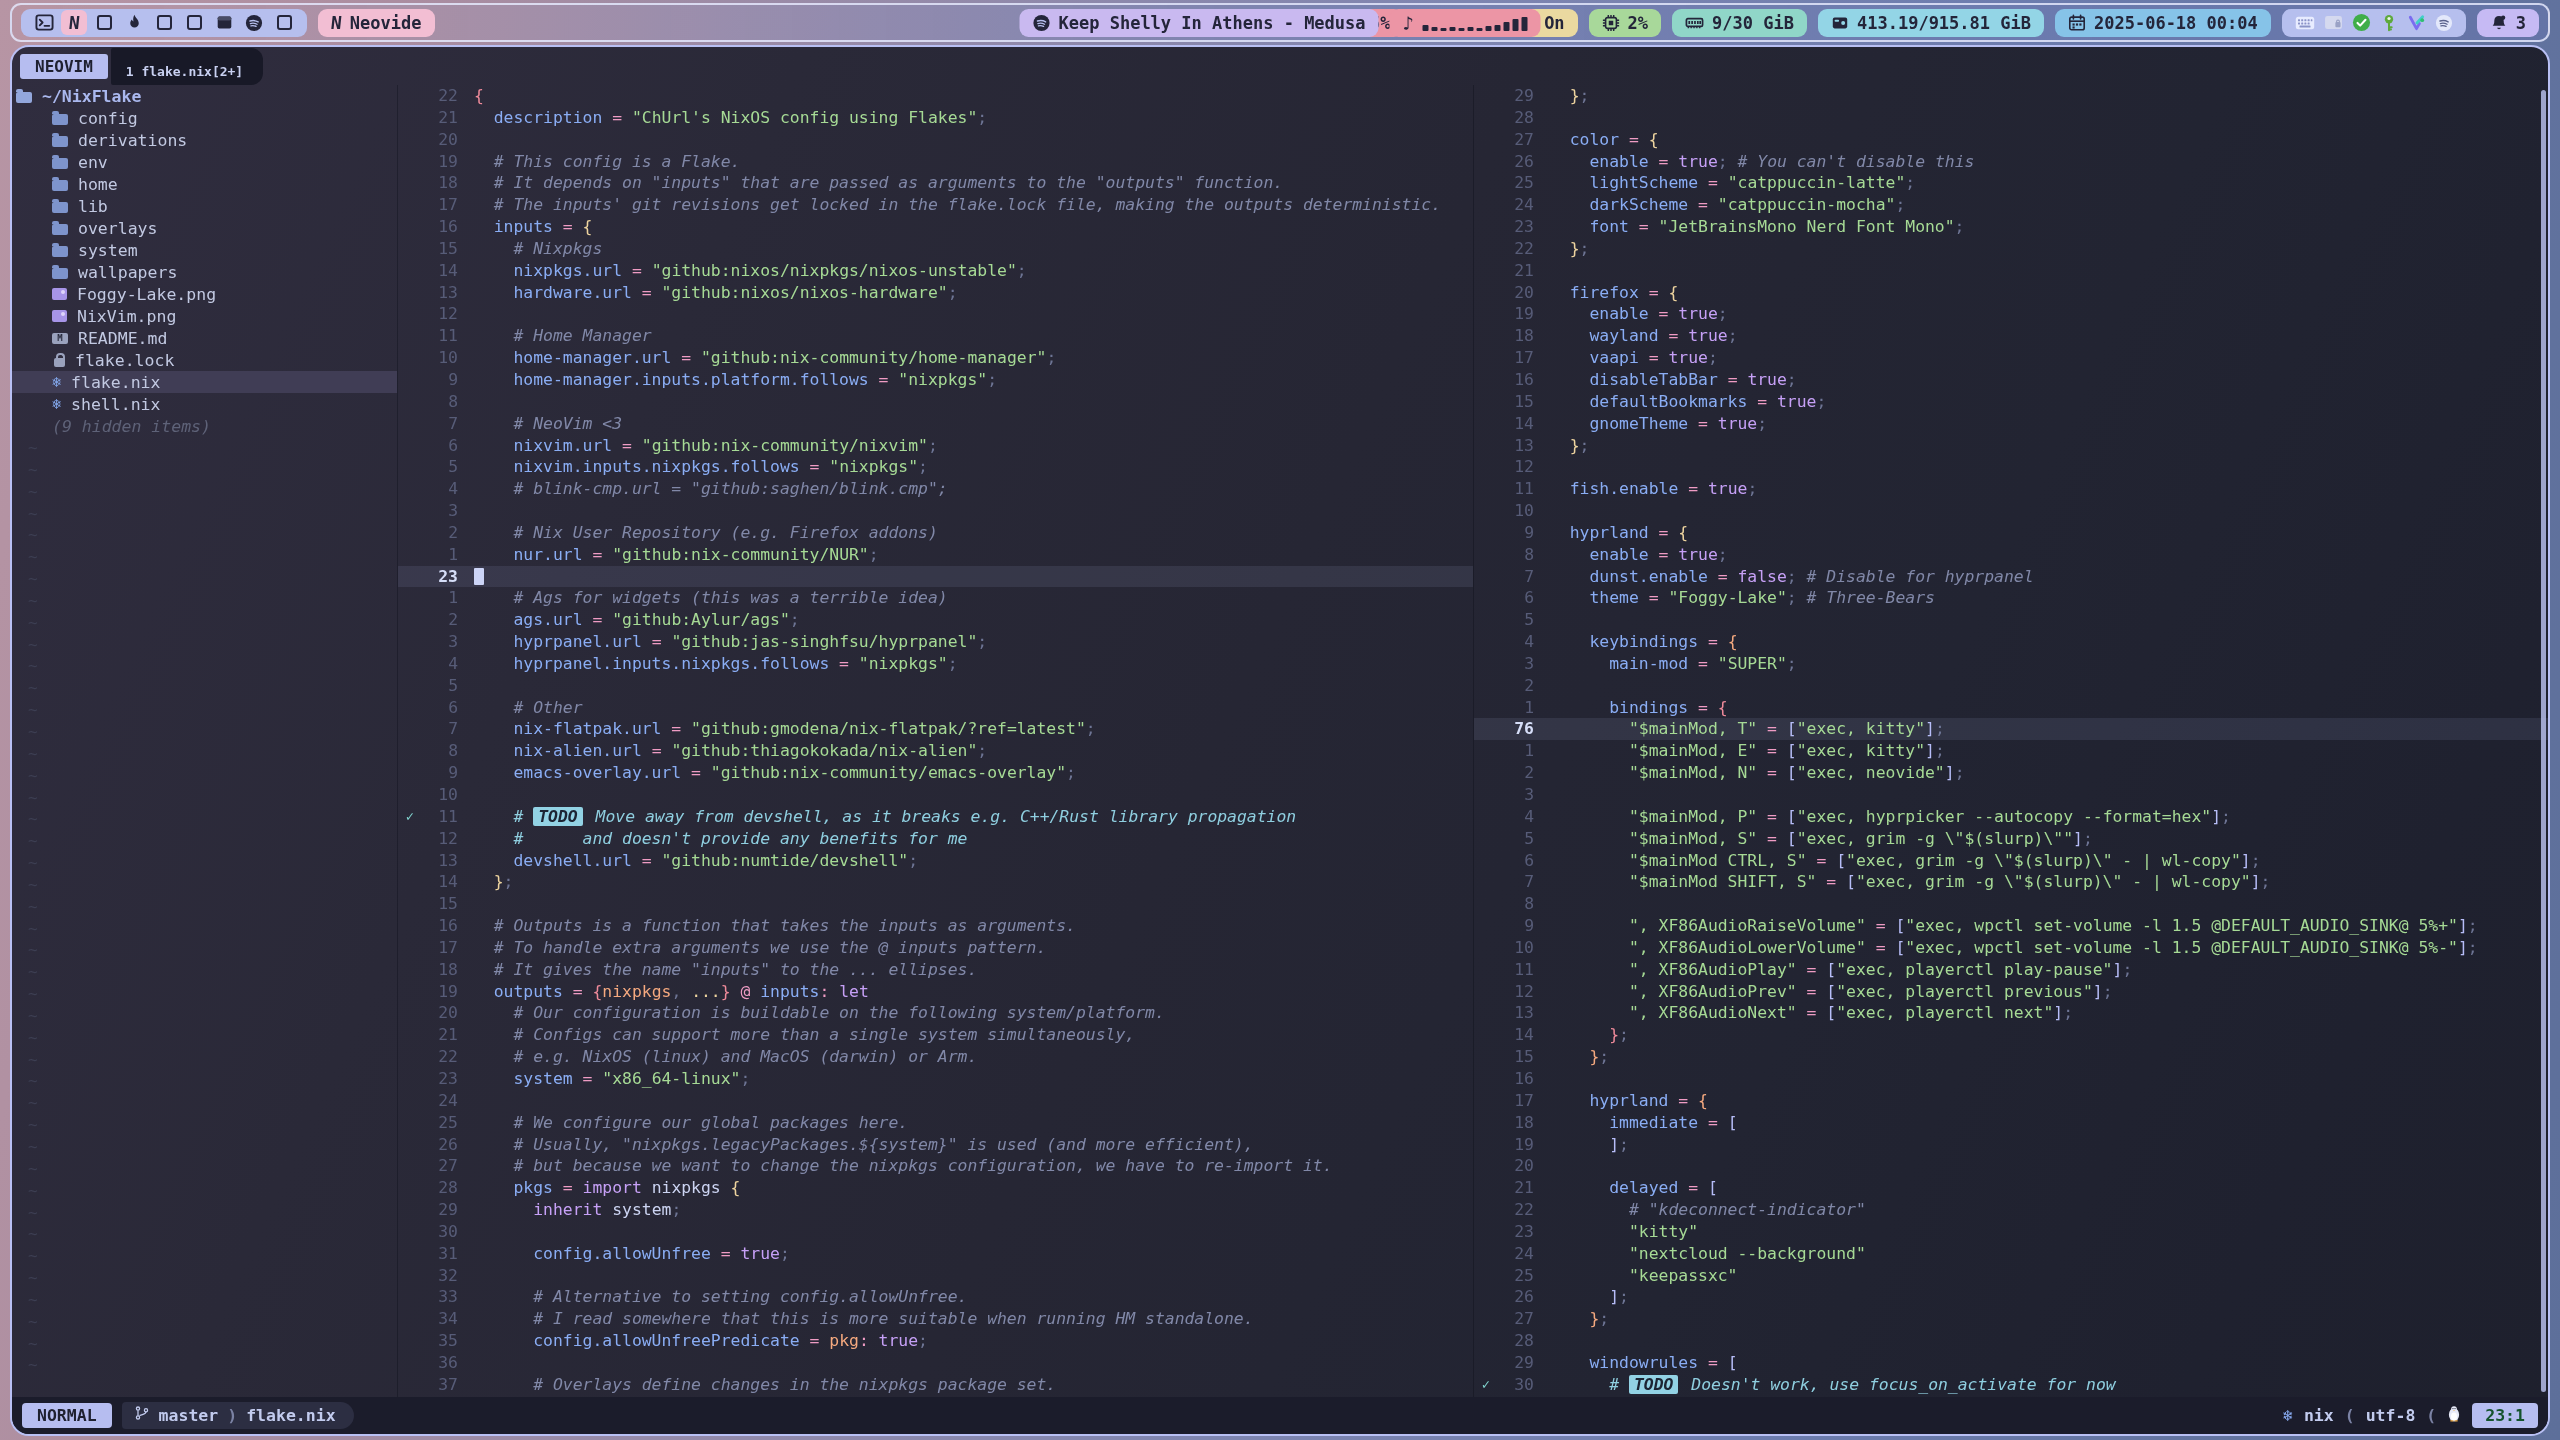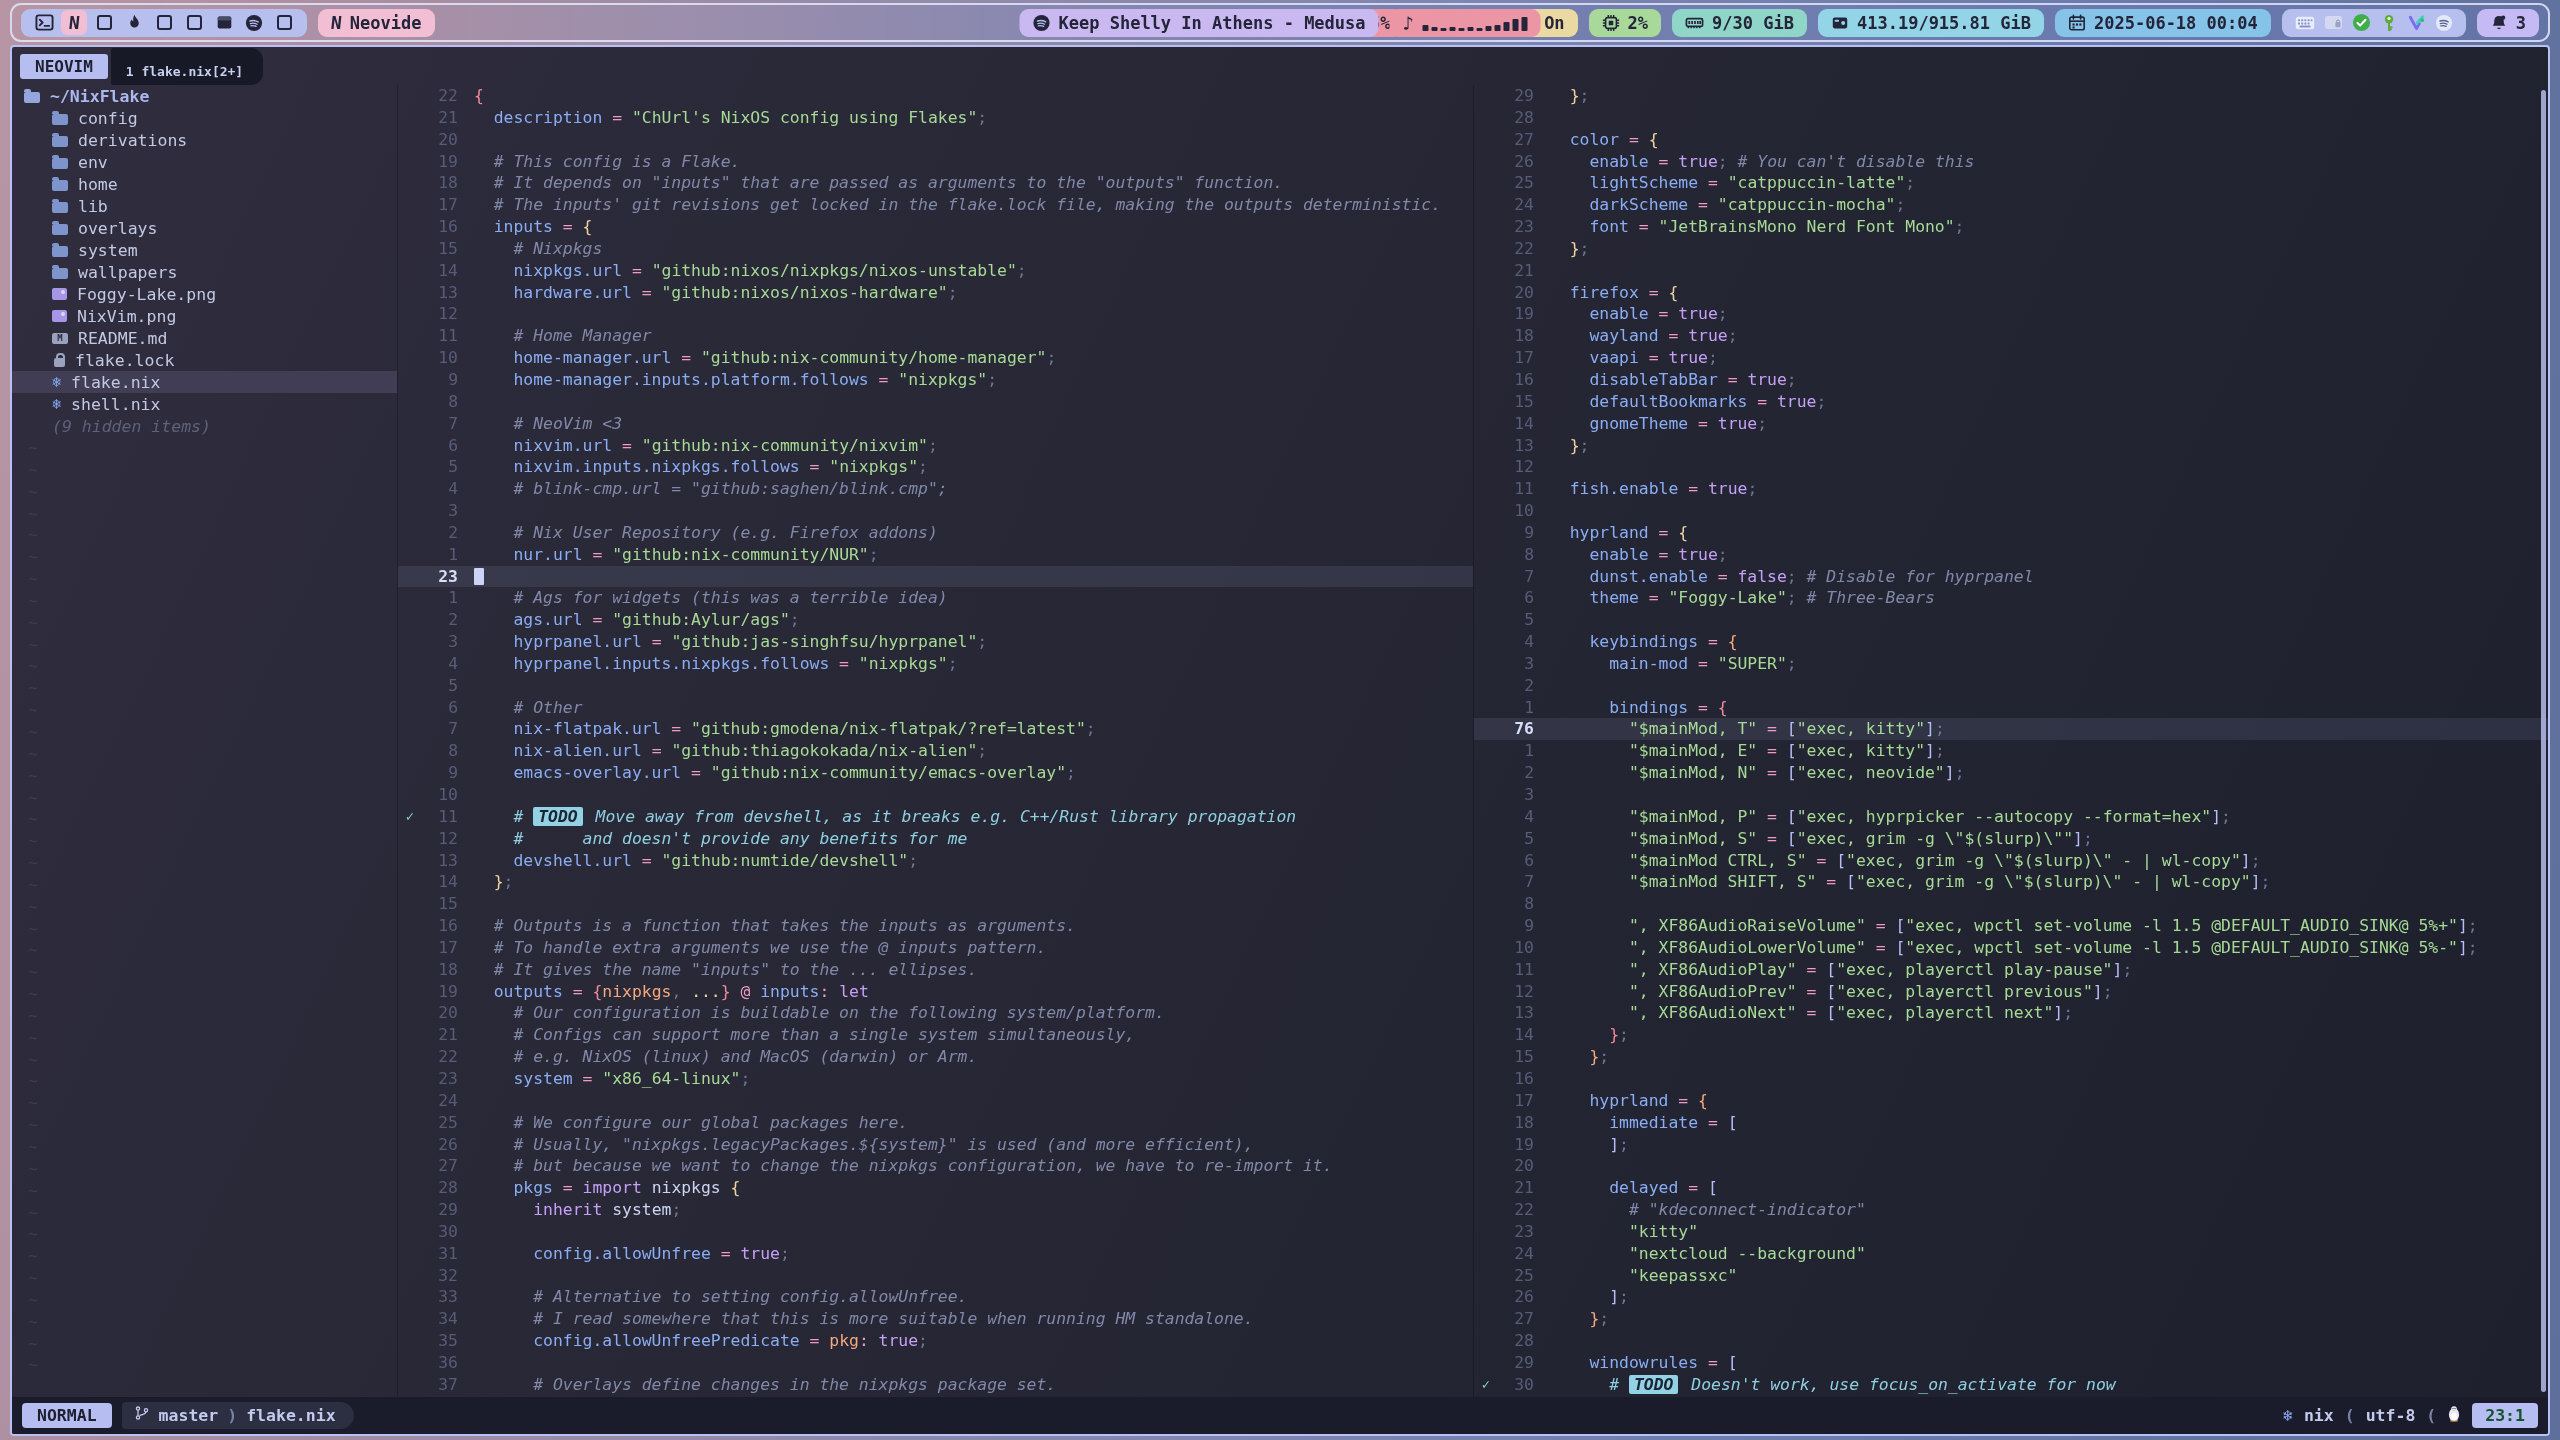--- a/index.html
+++ b/index.html
@@ -40,31 +40,31 @@
   .cpu-pill{background:#a8d89a;}
   .mem-pill{background:#90d6c8;}
   .disk-pill{background:#93d5e6;}
   .clock-pill{background:#86c3e8;}
   .tray-pill{background:#b6bfee;gap:9px;}
   .bell-pill{background:#c6baf4;}
   .ti{display:inline-flex;align-items:center;}
   
   .window{
     position:absolute;left:10px;right:10px;top:45px;bottom:4px;box-sizing:border-box;
-    border:2.5px solid #b9c0f4;border-radius:4px;overflow:hidden;
+    border:2.5px solid #b9c0f4;border-radius:19px;overflow:hidden;
     background:linear-gradient(115deg,#302d3f 0%,#2a2938 25%,#262634 48%,#222432 70%,#1f212f 88%,#1e202d 100%);
     display:flex;flex-direction:column;
   }
   .tabline{height:38px;flex:none;display:flex;align-items:center;padding-left:8px;gap:3px;}
   .nv-label{background:#b6bdf0;color:#1e2030;font-weight:700;font-size:16px;padding:3px 15px;border-radius:3px;}
   .buf-tab{background:#181927;color:#c9d1f2;font-weight:700;font-size:13px;padding:16px 20px 6px 15px;border-radius:2px 12px 12px 2px;}
   .main{flex:1;display:flex;position:relative;overflow:hidden;}
   
   .tree{width:385px;flex:none;font-size:16.5px;color:#c2c9e2;border-right:1px solid rgba(10,12,22,.35);}
-  .trow{height:22px;display:flex;align-items:center;padding-left:12px;gap:10px;}
+  .trow{height:22px;display:flex;align-items:center;padding-left:4px;gap:10px;}
   .trow.child{padding-left:40px;}
   .trow.selected{background:#403d55;}
   .trow.root .lbl{color:#aab8ee;font-weight:700;}
   .hidden-lbl{color:#5e6278;font-style:italic;}
   .tilde{height:21.85px;line-height:21.85px;color:#3c3e52;padding-left:16px;font-size:16px;}
   .ic{display:inline-block;position:relative;}
   .ic-folder,.ic-folder-open{width:16px;height:11px;background:#7e94cc;border-radius:2px;margin-top:3px;}
   .ic-folder::before,.ic-folder-open::before{content:"";position:absolute;top:-3px;left:0;width:7px;height:3px;background:inherit;border-radius:2px 2px 0 0;}
   .ic-folder-open{background:#93a7dc;}
   .ic-image{width:15px;height:12px;background:#a795e8;border-radius:2px;}

